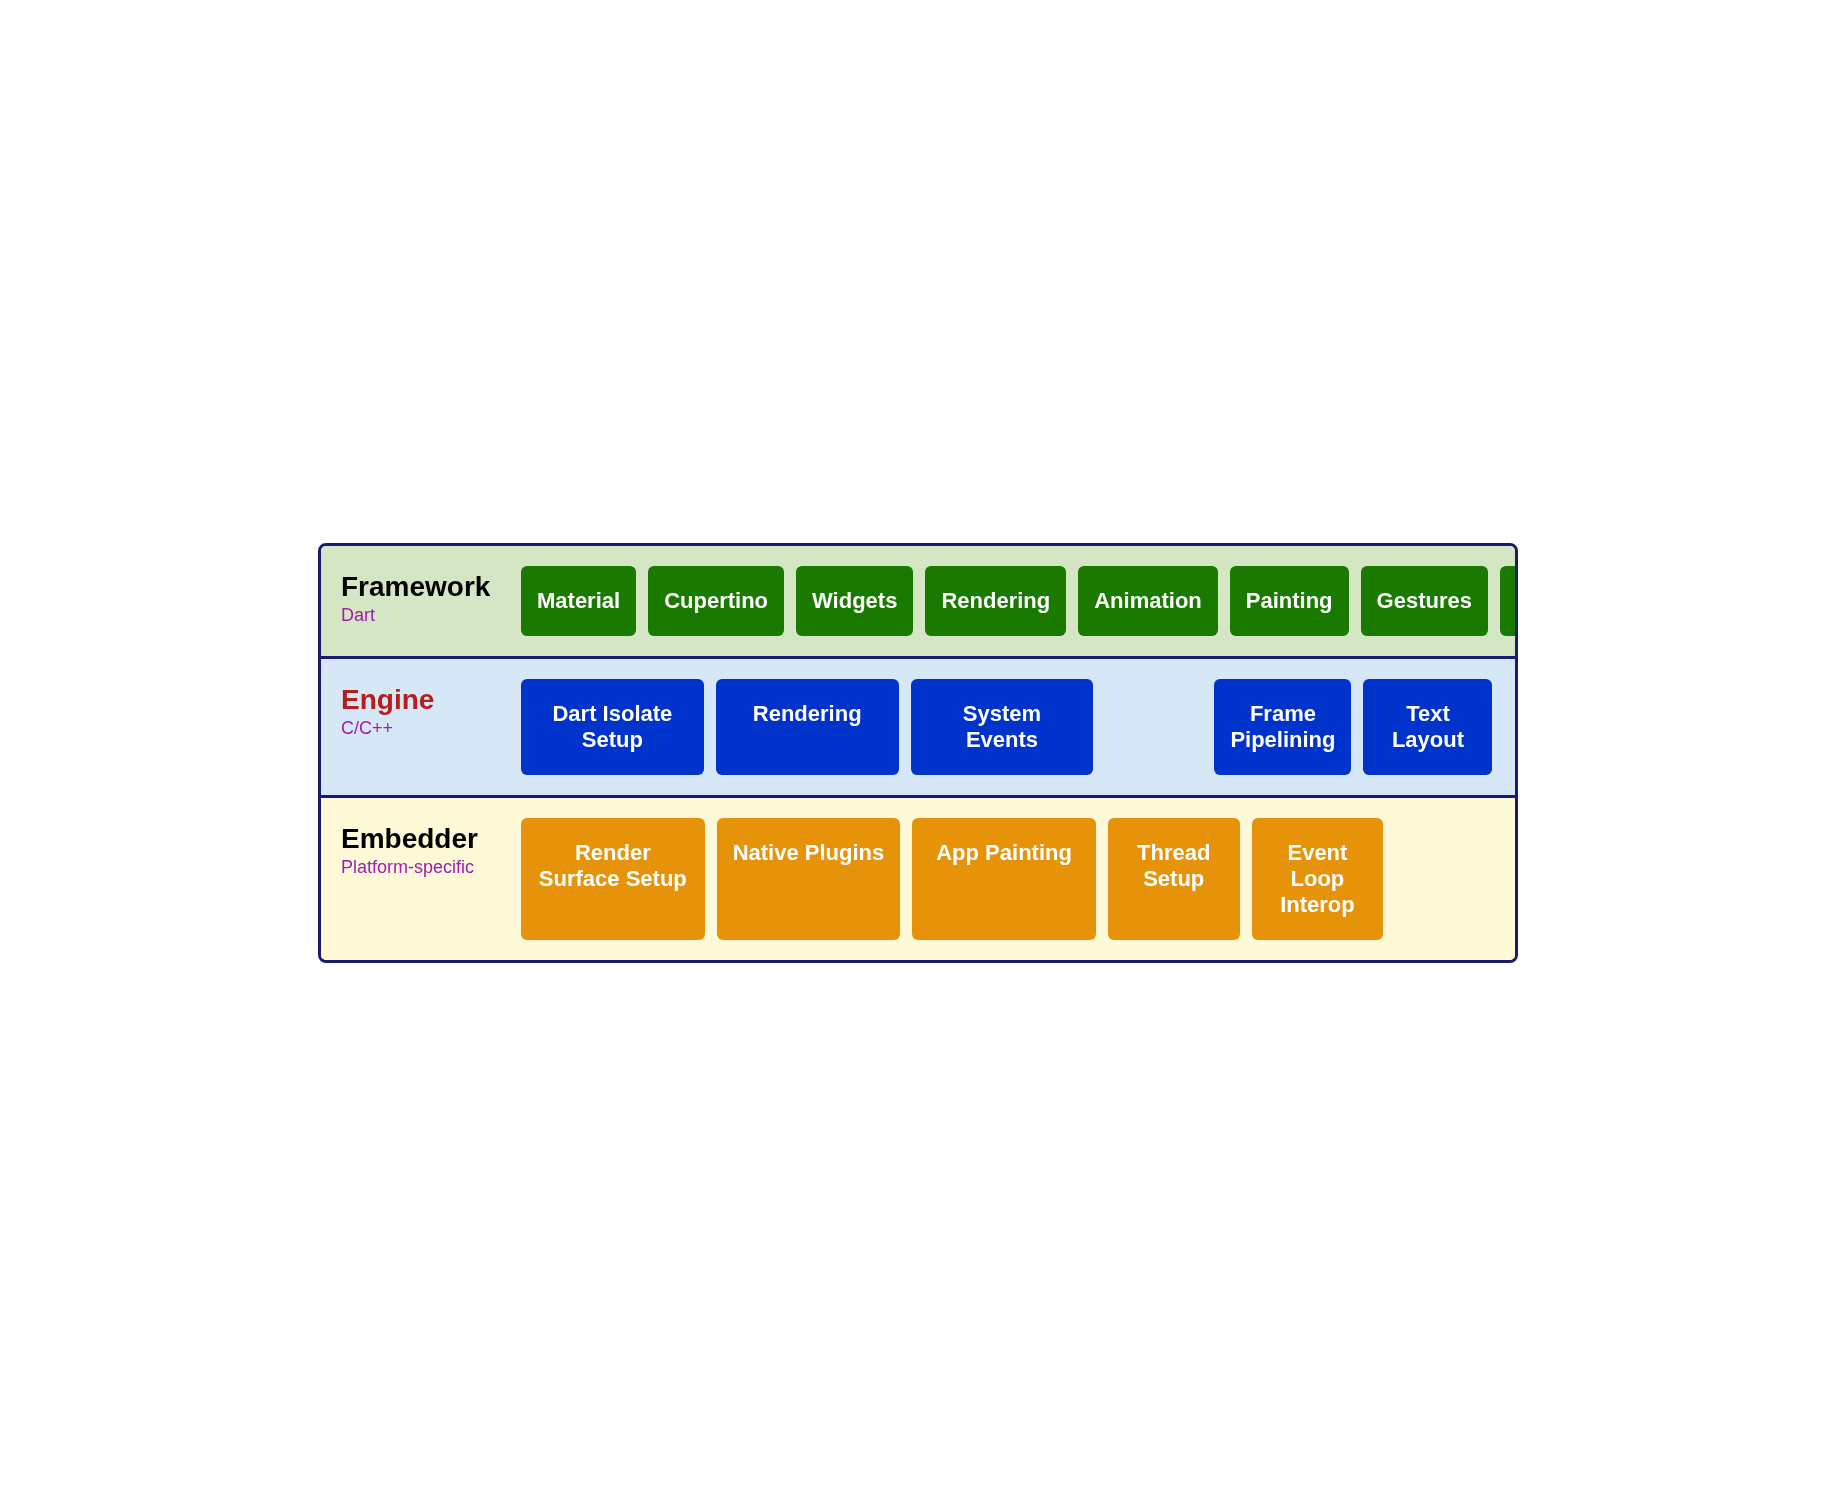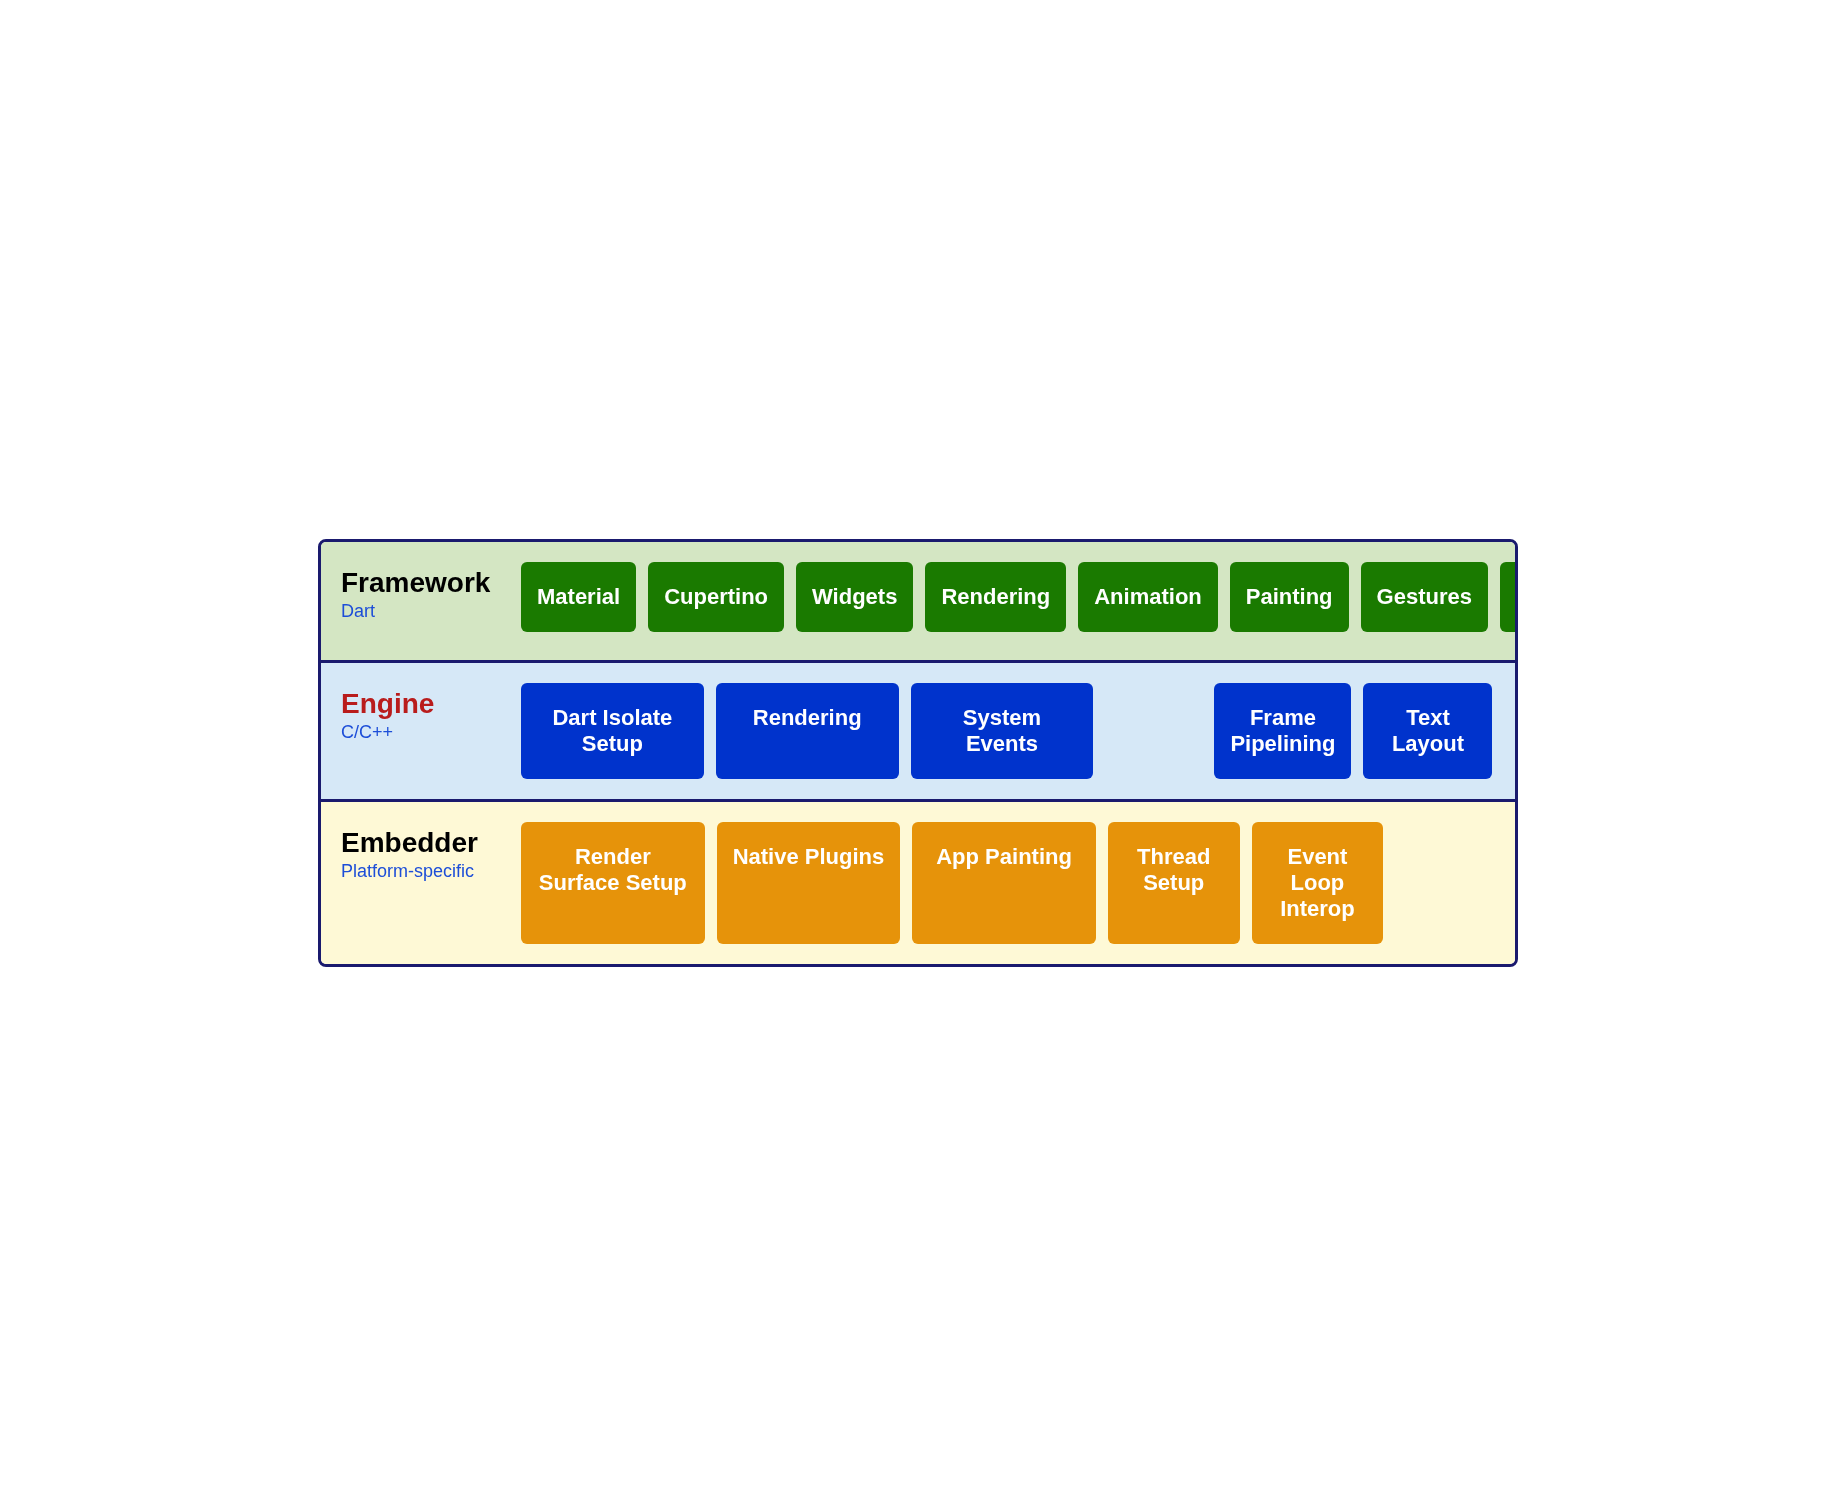--- a/index.html
+++ b/index.html
@@ -25,41 +25,41 @@
       gap: 0;
       border: 3px solid #1a1a6e;
       border-radius: 8px;
       overflow: hidden;
     }
 
     
     .framework-layer {
       background-color: #d4e6c3;
       border-bottom: 3px solid #1a1a6e;
-      padding: 20px 20px 28px 20px;
+      padding: 20px 20px 20px 20px;
       display: flex;
       flex-direction: row;
       gap: 20px;
       align-items: flex-start;
     }
 
     .layer-label {
       min-width: 160px;
       padding-top: 5px;
     }
 
     .layer-label h2 {
       font-size: 28px;
       font-weight: bold;
       color: #000;
     }
 
     .layer-label p {
       font-size: 18px;
-      color: #1d4ed8;
+      color: #a21caf;
       margin-top: 2px;
     }
 
     .layer-content {
       flex: 1;
       display: flex;
       flex-direction: row;
       gap: 12px;
     }
 

